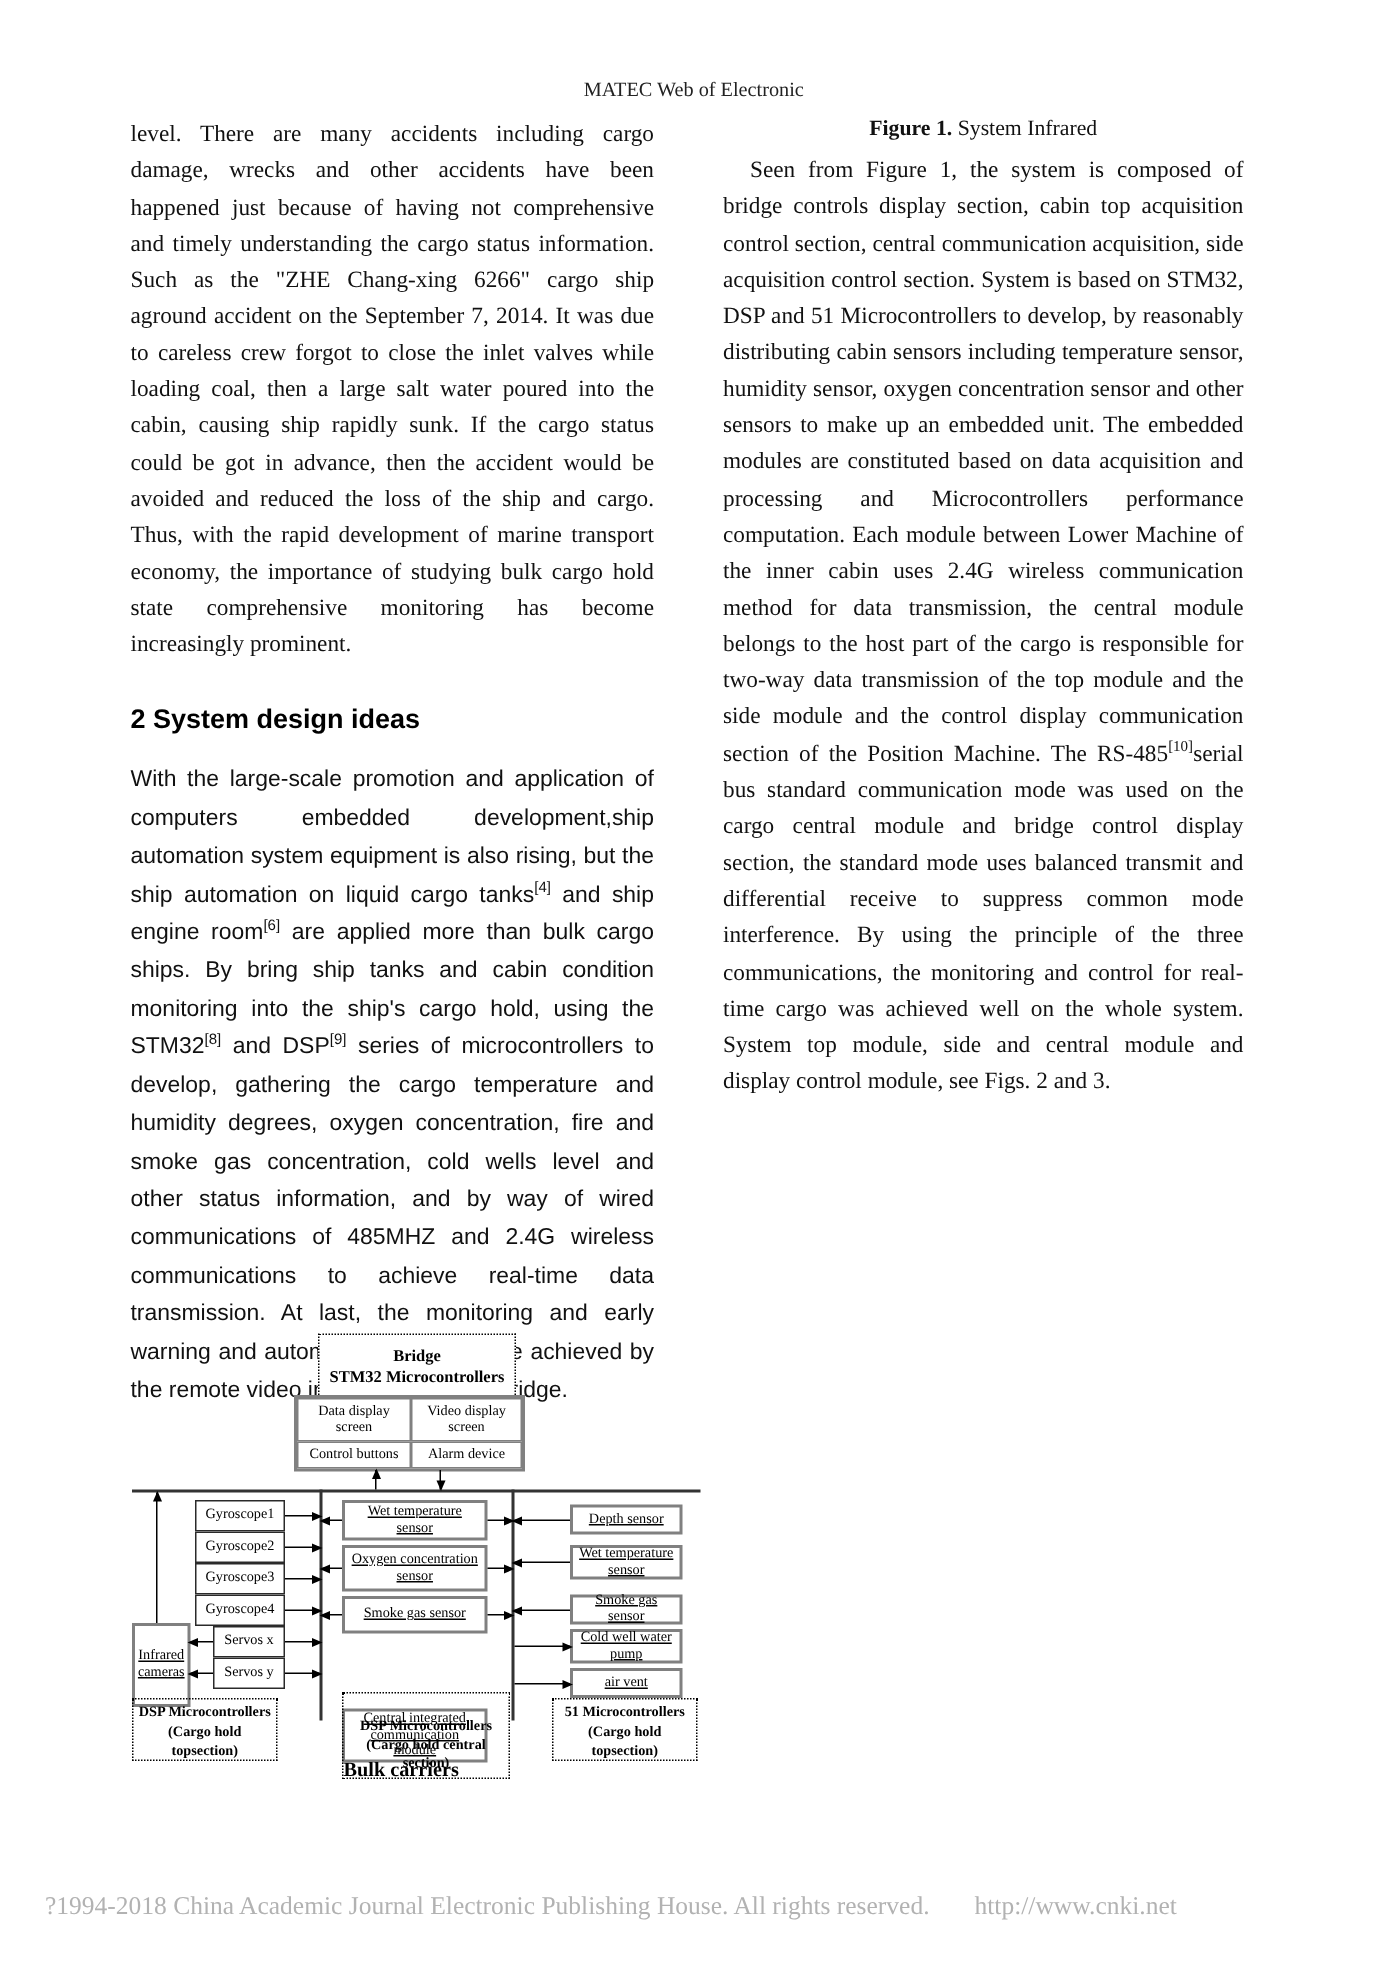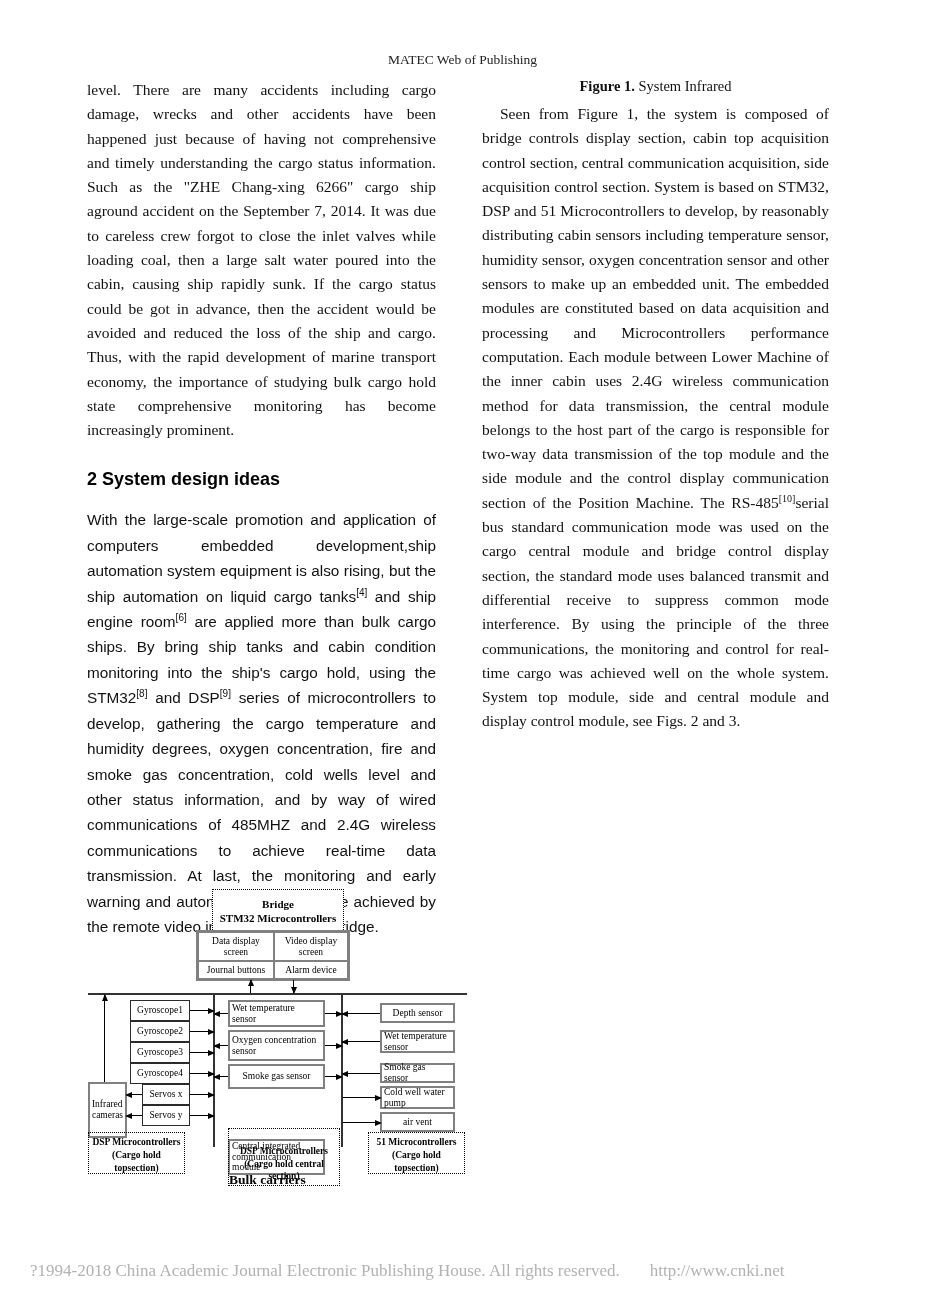--- a/index.html
+++ b/index.html
@@ -28,21 +28,21 @@
   .bridge-box{left:127px;top:4px;width:132px;height:43px;text-align:center;
         font-weight:bold;font-size:11px;line-height:1.3;padding-top:7px;background:#fff;}
   .tbl{left:111px;top:45px;width:154px;height:51px;display:grid;
         grid-template-columns:76px 1fr;grid-template-rows:29px 1fr;
         border:2px solid #808080;background:#fff;}
   .tbl-cell{border:1px solid #808080;display:flex;align-items:center;justify-content:center;
         text-align:center;line-height:1.1;padding:0 1px;}
   .hline{border-top:2px solid #333;height:0;}
   .vline{border-left:2px solid #333;width:0;}
   .box{border:2px solid #808080;background:#fff;display:flex;align-items:center;
-        justify-content:center;text-align:left;line-height:1.15;padding:0 2px;}
+        justify-content:center;text-align:center;line-height:1.15;padding:0 2px;text-decoration:underline;}
   .gbox{border:1px solid #2a2a2a;background:#fff;display:flex;align-items:center;
         justify-content:center;text-align:center;line-height:1.1;}
   .lbl{white-space:pre-line;text-align:center;font-weight:bold;line-height:1.35;
         padding-top:3px;}
   .bulk{position:absolute;left:0;bottom:-4px;width:100%;text-align:left;
         font-weight:bold;font-size:13.5px;background:transparent;}
   
   .ha{position:absolute;height:0;border-top:1.5px solid #000;}
   .ha.r::after{content:"";position:absolute;right:-2px;top:-3.5px;width:0;height:0;
         border-left:7px solid #000;border-top:3.5px solid transparent;border-bottom:3.5px solid transparent;}
@@ -55,21 +55,21 @@
         border-top:7px solid #000;border-left:3.5px solid transparent;border-right:3.5px solid transparent;}
   .footer{position:absolute;left:30px;top:1261px;font-size:17px;color:#b2b2b2;
         white-space:nowrap;}
   .footer .url{margin-left:30px;}
 </style>
 </head>
 <body>
 
 <div class="page">
 
-  <div class="header-title">MATEC Web of Publishing</div>
+  <div class="header-title">MATEC Web of Electronic</div>
 
   <div class="col col-left">
     <p class="para">level. There are many accidents including cargo damage, wrecks and other accidents have been happened just because of having not comprehensive and timely understanding the cargo status information. Such as the "ZHE Chang-xing 6266" cargo ship aground accident on the September 7, 2014. It was due to careless crew forgot to close the inlet valves while loading coal, then a large salt water poured into the cabin, causing ship rapidly sunk. If the cargo status could be got in advance, then the accident would be avoided and reduced the loss of the ship and cargo. Thus, with the rapid development of marine transport economy, the importance of studying bulk cargo hold state comprehensive monitoring has become increasingly prominent.</p>
     <h2 class="section-heading">2 System design ideas</h2>
     <p class="para-sans">With the large-scale promotion and application of computers embedded development,ship automation system equipment is also rising, but the ship automation on liquid cargo tanks<sup>[4]</sup> and ship engine room<sup>[6]</sup> are applied more than bulk cargo ships. By bring ship tanks and cabin condition monitoring into the ship's cargo hold, using the STM32<sup>[8]</sup> and DSP<sup>[9]</sup> series of microcontrollers to develop, gathering the cargo temperature and humidity degrees, oxygen concentration, fire and smoke gas concentration, cold wells level and other status information, and by way of wired communications of 485MHZ and 2.4G wireless communications to achieve real-time data transmission. At last, the monitoring and early warning and automatic processing are achieved by the remote video information on the bridge.</p>
   </div>
 
   <div class="col col-right">
     <p class="fig-caption"><b>Figure 1.</b><span> System Infrared</span></p>
     <p class="para indent">Seen from Figure 1, the system is composed of bridge controls display section, cabin top acquisition control section, central communication acquisition, side acquisition control section. System is based on STM32, DSP and 51 Microcontrollers to develop, by reasonably distributing cabin sensors including temperature sensor, humidity sensor, oxygen concentration sensor and other sensors to make up an embedded unit. The embedded modules are constituted based on data acquisition and processing and Microcontrollers performance computation. Each module between Lower Machine of the inner cabin uses 2.4G wireless communication method for data transmission, the central module belongs to the host part of the cargo is responsible for two-way data transmission of the top module and the side module and the control display communication section of the Position Machine. The RS-485<sup>[10]</sup>serial bus standard communication mode was used on the cargo central module and bridge control display section, the standard mode uses balanced transmit and differential receive to suppress common mode interference. By using the principle of the three communications, the monitoring and control for real-time cargo was achieved well on the whole system. System top module, side and central module and display control module, see Figs. 2 and 3.</p>
@@ -77,21 +77,21 @@
 
   <div class="diagram">
 
     <div class="dg dotted bridge-box">
       <div>Bridge</div>
       <div>STM32 Microcontrollers</div>
     </div>
     <div class="dg tbl">
       <div class="tbl-cell">Data display screen</div>
       <div class="tbl-cell">Video display screen</div>
-      <div class="tbl-cell">Journal buttons</div>
+      <div class="tbl-cell">Control buttons</div>
       <div class="tbl-cell">Alarm device</div>
     </div>
 
     <div class="dg hline" style="left:3px;top:108px;width:379px;"></div>
     <div class="dg vline" style="left:128px;top:108px;height:154px;"></div>
     <div class="dg vline" style="left:256px;top:108px;height:154px;"></div>
 
     <div class="va u" style="left:165px;top:95px;height:13px;"></div>
     <div class="va d" style="left:208px;top:95px;height:13px;"></div>
 

